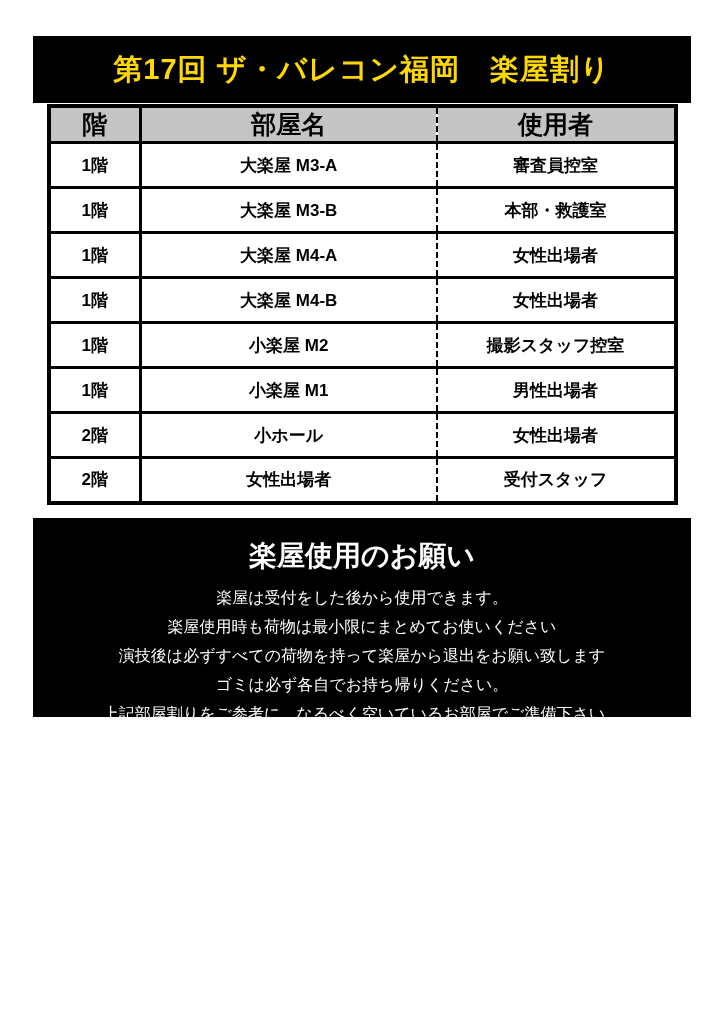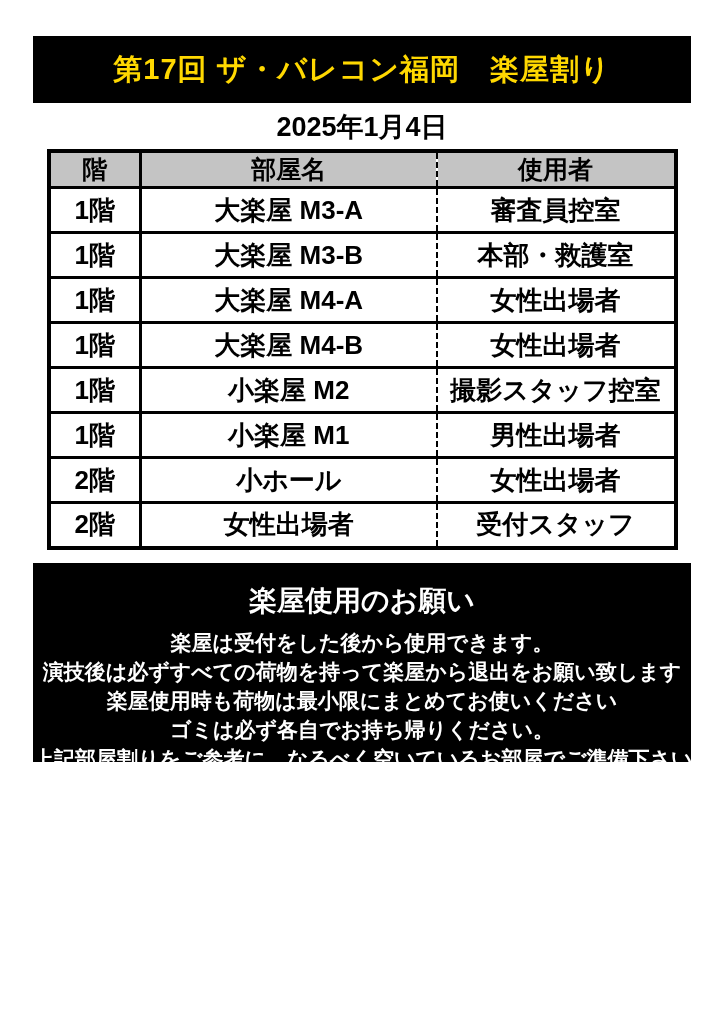--- a/index.html
+++ b/index.html
@@ -53,21 +53,21 @@
     color: #000000;
     overflow: hidden;
     white-space: nowrap;
   }
   table.room-table thead tr { height: 36px; }
   table.room-table tbody tr { height: 45px; }
   table.room-table th {
     background: var(--header-row-bg, #c4c4c4);
     font-size: 25px;
   }
-  table.room-table td { font-size: 26px; background: #ffffff; }
+  table.room-table td { font-size: 17px; background: #ffffff; }
   col.col-floor { width: 92px; }
   col.col-room  { width: 296px; }
   col.col-user  { width: 239px; }
   
   table.room-table th.cell-room, table.room-table td.cell-room { border-right: none; }
   table.room-table th.cell-user, table.room-table td.cell-user {
     border-left: 2px dashed var(--border-color, #000000);
   }
   .notice {
     margin: 13px 33px 0 33px;
@@ -78,36 +78,35 @@
   }
   .notice h2 {
     color: var(--notice-text, #ffffff);
     font-size: 28px;
     font-weight: bold;
     line-height: 40px;
     margin-bottom: 7px;
   }
   .notice p {
     color: var(--notice-text, #ffffff);
-    font-size: 21px;
-    font-weight: bold;
+    font-size: 16px;
+    font-weight: normal;
     line-height: 29px;
     white-space: nowrap;
   }
 </style>
 </head>
 <body>
 
 <div class="page">
 
   <header class="banner">
     <h1>第17回 ザ・バレコン福岡　楽屋割り</h1>
   </header>
 
-  <div class="date-line">2025年1月4日</div>
 
   <table class="room-table">
     <colgroup>
       <col class="col-floor">
       <col class="col-room">
       <col class="col-user">
     </colgroup>
     <thead>
       <tr>
         <th class="cell-floor">階</th>
@@ -155,19 +154,19 @@
         <td class="cell-floor">2階</td>
         <td class="cell-room">女性出場者</td>
         <td class="cell-user">受付スタッフ</td>
       </tr>
     </tbody>
   </table>
 
   <section class="notice">
     <h2>楽屋使用のお願い</h2>
     <p>楽屋は受付をした後から使用できます。</p>
+    <p>楽屋使用時も荷物は最小限にまとめてお使いください</p>
     <p>演技後は必ずすべての荷物を持って楽屋から退出をお願い致します</p>
-    <p>楽屋使用時も荷物は最小限にまとめてお使いください</p>
     <p>ゴミは必ず各自でお持ち帰りください。</p>
     <p>上記部屋割りをご参考に、なるべく空いているお部屋でご準備下さい。</p>
   </section>
 
 </div>
 
 </body></html>

